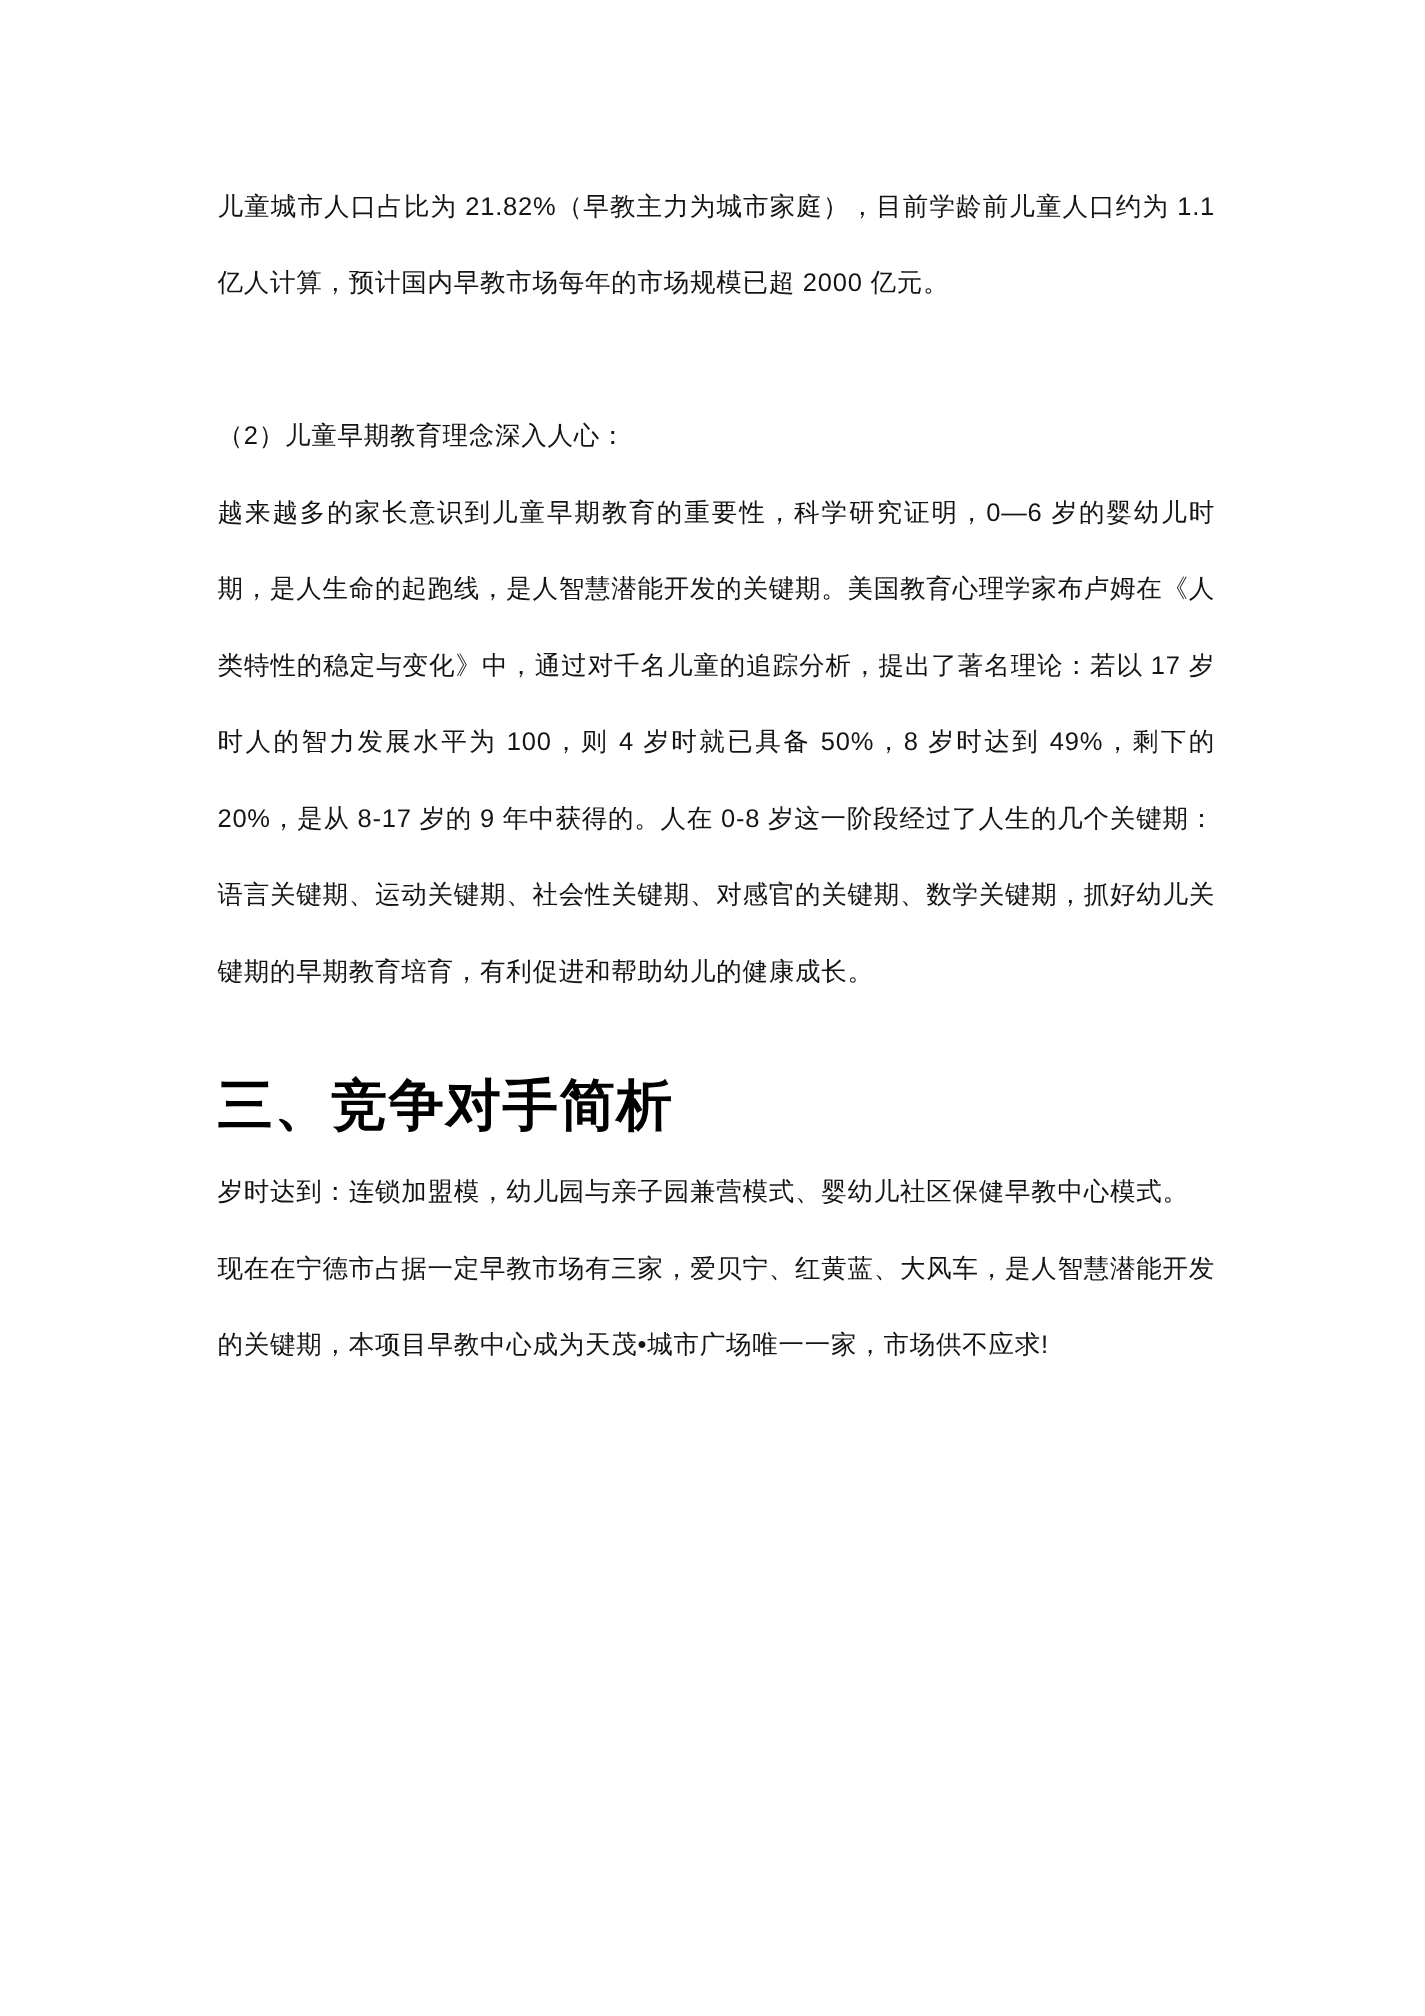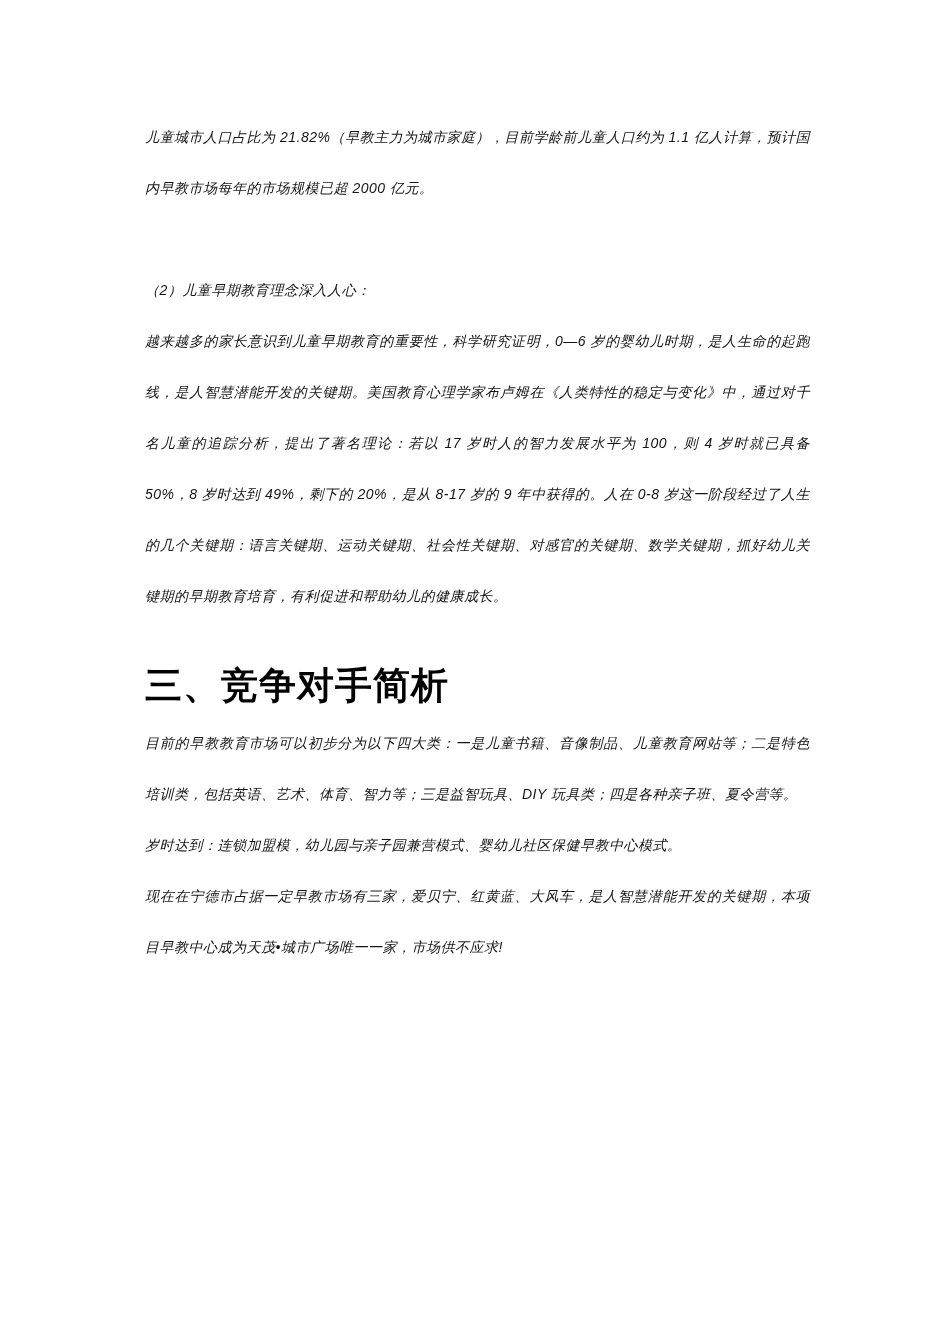--- a/index.html
+++ b/index.html
@@ -11,28 +11,27 @@
     position: relative;
     width: 950px;
     height: 1344px;
     margin: 0 auto;
     background: #ffffff;
     padding: 112px 140px 0 145px;
     color: #000000;
     overflow: hidden;
   }
   .body-text {
-    font-size: 14px;
+    font-size: 17px;
     line-height: 51px;
     text-align: justify;
     text-justify: inter-ideograph;
     color: #141414;
     letter-spacing: 0.5px;
     margin: 0;
-    font-style: italic;
   }
   .spacer-line {
     height: 51px;
   }
   h2.section-heading {
     font-size: 37px;
     line-height: 40px;
     font-weight: bold;
     color: #000000;
     margin: 44px 0 12px 0;
@@ -47,19 +46,18 @@
   <p class="body-text">儿童城市人口占比为 21.82%（早教主力为城市家庭），目前学龄前儿童人口约为 1.1 亿人计算，预计国内早教市场每年的市场规模已超 2000 亿元。</p>
 
   <div class="spacer-line"></div>
 
   <p class="body-text">（2）儿童早期教育理念深入人心：</p>
 
   <p class="body-text">越来越多的家长意识到儿童早期教育的重要性，科学研究证明，0—6 岁的婴幼儿时期，是人生命的起跑线，是人智慧潜能开发的关键期。美国教育心理学家布卢姆在《人类特性的稳定与变化》中，通过对千名儿童的追踪分析，提出了著名理论：若以 17 岁时人的智力发展水平为 100，则 4 岁时就已具备 50%，8 岁时达到 49%，剩下的 20%，是从 8-17 岁的 9 年中获得的。人在 0-8 岁这一阶段经过了人生的几个关键期：语言关键期、运动关键期、社会性关键期、对感官的关键期、数学关键期，抓好幼儿关键期的早期教育培育，有利促进和帮助幼儿的健康成长。</p>
 
   <h2 class="section-heading">三、竞争对手简析</h2>
 
-  <p class="body-text">目前的早教教育市场可以初步分为以下四大类：一是儿童书籍、音像制品、儿童教育网站等；二是特色培训类，包括英语、艺术、体育、智力等；三是益智玩具、DIY 玩具类；四是各种亲子班、夏令营等。</p>
 
   <p class="body-text">岁时达到：连锁加盟模，幼儿园与亲子园兼营模式、婴幼儿社区保健早教中心模式。</p>
 
   <p class="body-text">现在在宁德市占据一定早教市场有三家，爱贝宁、红黄蓝、大风车，是人智慧潜能开发的关键期，本项目早教中心成为天茂•城市广场唯一一家，市场供不应求!</p>
 
 </div>
 
 </body></html>

